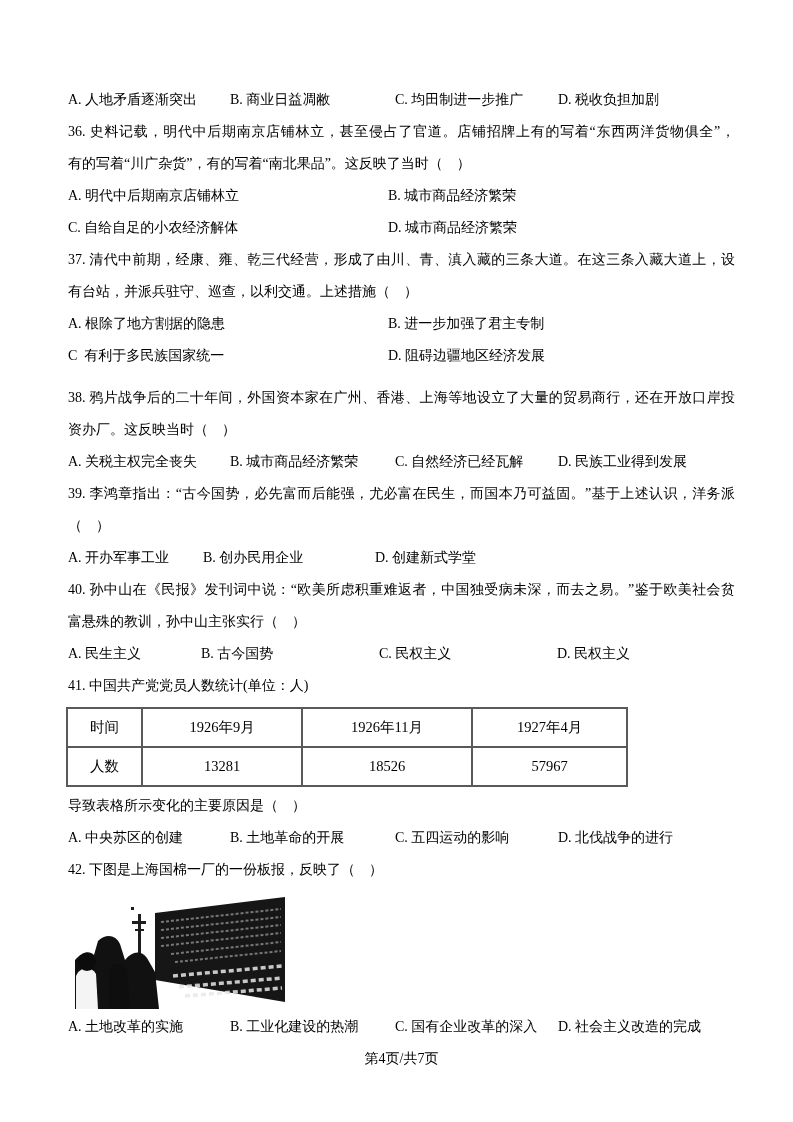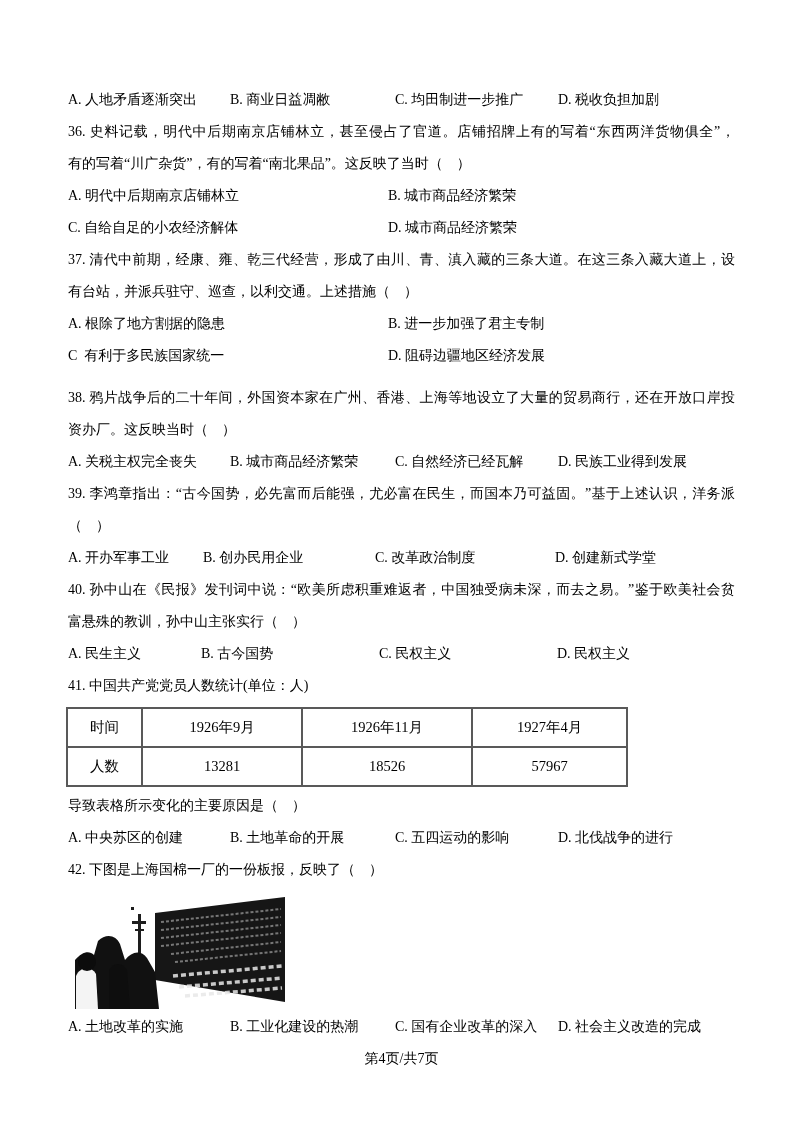--- a/index.html
+++ b/index.html
@@ -68,21 +68,20 @@
       <span>B. 城市商品经济繁荣</span>
       <span>C. 自然经济已经瓦解</span>
       <span>D. 民族工业得到发展</span>
     </div>
 
     <div class="line jfull">39. 李鸿章指出：“古今国势，必先富而后能强，尤必富在民生，而国本乃可益固。”基于上述认识，洋务派</div>
     <div class="line">（　）</div>
     <div class="opts g4b">
       <span>A. 开办军事工业</span>
       <span>B. 创办民用企业</span>
-      <span>C. 改革政治制度</span>
       <span>D. 创建新式学堂</span>
     </div>
 
     <div class="line jfull">40. 孙中山在《民报》发刊词中说：“欧美所虑积重难返者，中国独受病未深，而去之易。”鉴于欧美社会贫</div>
     <div class="line">富悬殊的教训，孙中山主张实行（　）</div>
     <div class="opts g4c">
       <span>A. 民生主义</span>
       <span>B. 古今国势</span>
       <span>C. 民权主义</span>
       <span>D. 民权主义</span>

